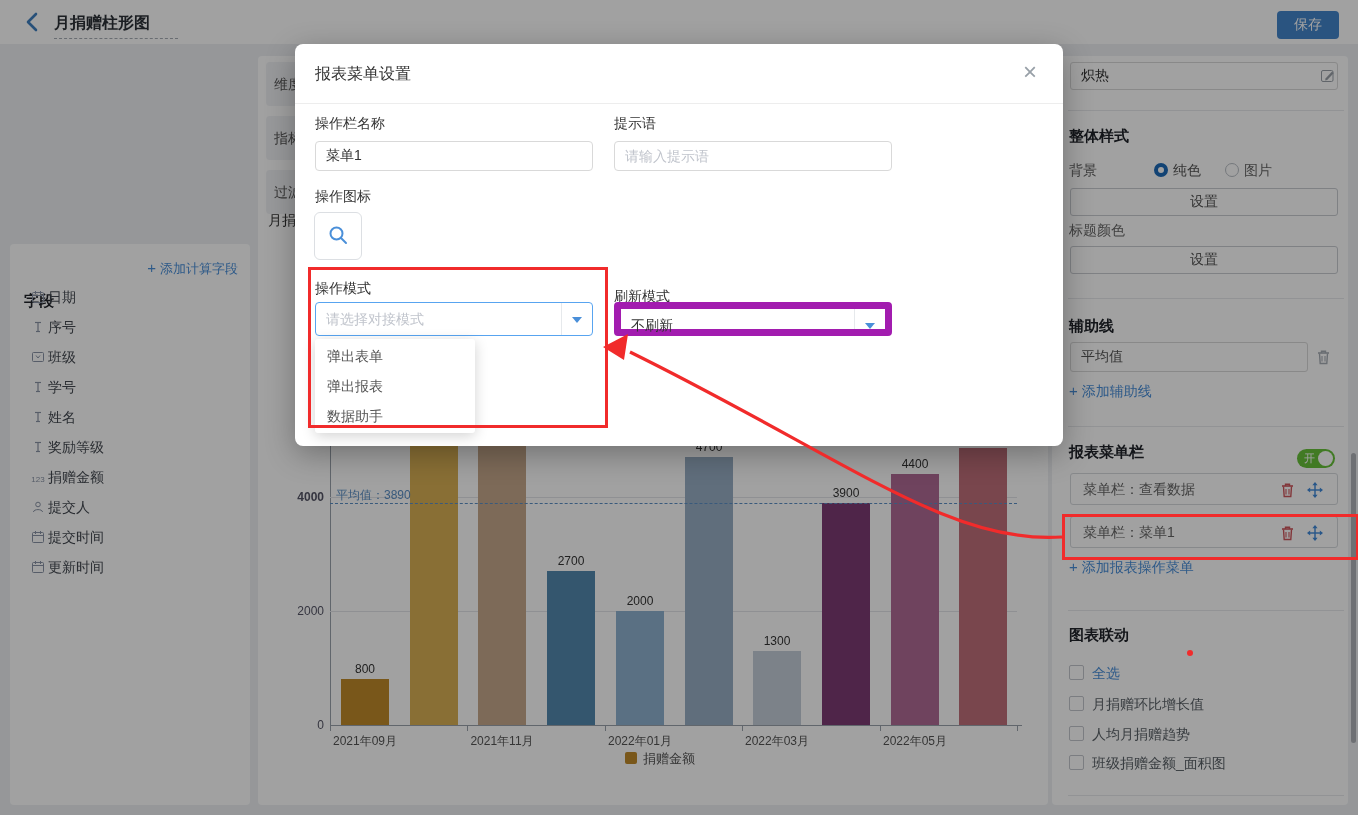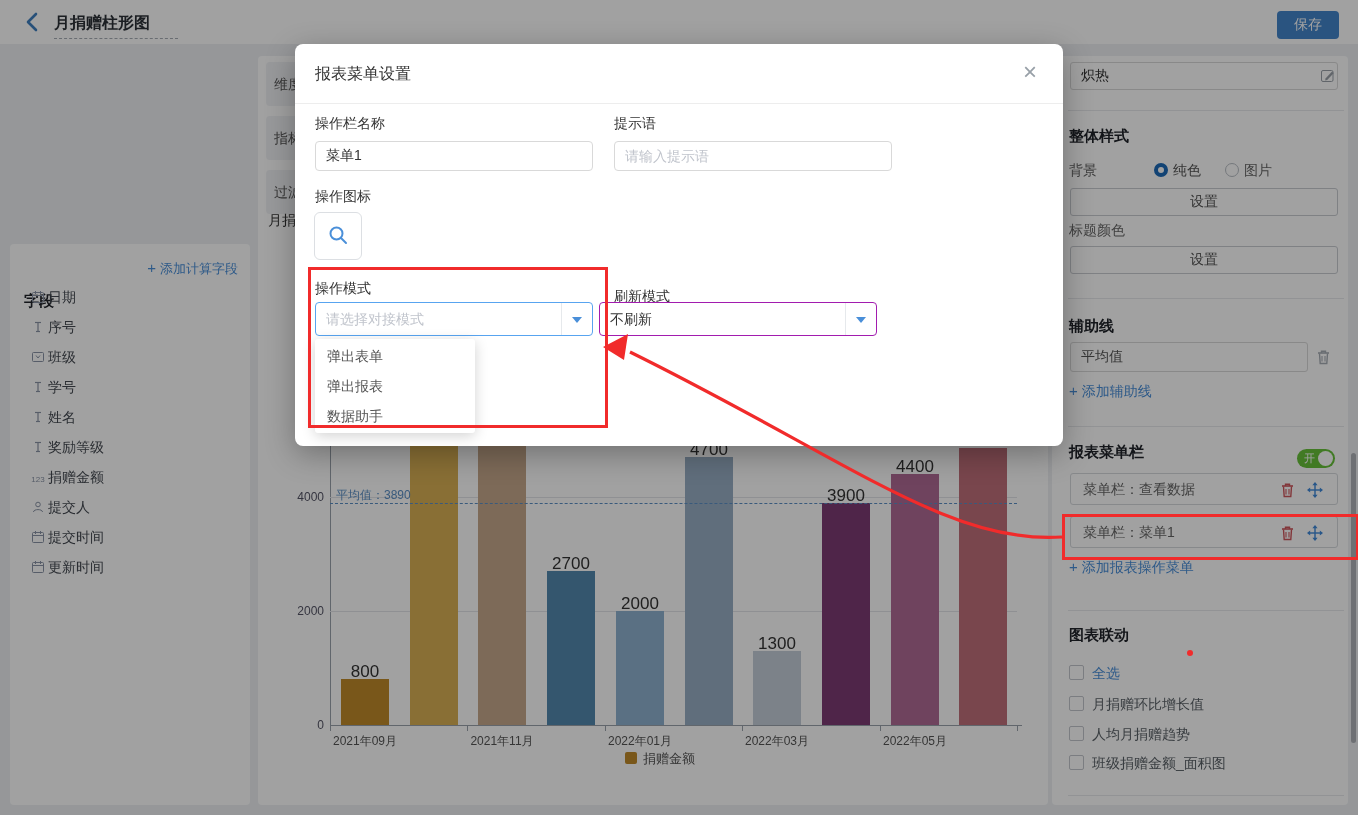--- a/index.html
+++ b/index.html
@@ -22,21 +22,21 @@
   .field-row .f-ico{position:absolute;left:20px;top:8px;width:16px;height:16px;color:#8a94a6;text-align:center;line-height:14px;}
   .field-row .f-label{position:absolute;left:38px;top:0;}
   
   .slot-box{position:absolute;left:8px;width:88px;height:44px;background:#f1f2f5;border-radius:4px;line-height:44px;color:#555;padding-left:8px;box-sizing:border-box;}
   .chart-title{position:absolute;left:10px;top:156px;font-size:14px;color:#333;}
   
   #chart-layer{position:absolute;left:0;top:0;width:1358px;height:815px;z-index:5;pointer-events:none;}
   #chart-layer .bar{position:absolute;pointer-events:auto;}
   .axis{background:#9aa2ac;}
   .gridline{background:#e3e5e9;}
-  .val-label{position:absolute;width:60px;text-align:center;font-size:17px;color:#333;}
+  .val-label{position:absolute;width:60px;text-align:center;font-size:12px;color:#333;}
   .x-label{position:absolute;width:92px;text-align:center;font-size:12px;color:#555;}
   .y-label{position:absolute;width:40px;text-align:right;font-size:12px;color:#556;}
   .ref-line{position:absolute;border-top:1px dashed #5b8fc5;}
   .ref-label{position:absolute;font-size:12px;color:#5b8fc5;}
   .legend-sq{position:absolute;width:12px;height:12px;border-radius:2px;}
   .legend-label{position:absolute;font-size:13px;color:#555;}
   
   .rp-input{position:absolute;box-sizing:border-box;border:1px solid #d9d9d9;border-radius:3px;background:#fff;font-family:inherit;font-size:14px;color:#333;padding:0 10px;}
   .rp-btn{position:absolute;box-sizing:border-box;width:268px;height:28px;left:18px;border:1px solid #c9cdd2;border-radius:3px;background:#fff;color:#555;font-size:14px;font-family:inherit;}
   .rp-div{position:absolute;left:16px;width:276px;height:1px;background:#e7e9ec;}
@@ -184,21 +184,21 @@
     <div class="chart-title">月捐赠柱形图</div>
   </section>
 
   <div id="chart-layer">
       <div class="axis" style="left: 330px; top: 430px; width: 1px; height: 295px; position: absolute;"></div>
       <div class="axis" style="left: 330px; top: 725px; width: 692px; height: 1px; position: absolute;"></div>
       <div class="y-label" style="left: 284px; top: 718px;">0</div>
       <div class="gridline" style="left: 330px; top: 611px; width: 687px; height: 1px; position: absolute;"></div>
       <div class="y-label" style="left: 284px; top: 604px;">2000</div>
       <div class="gridline" style="left: 330px; top: 497px; width: 687px; height: 1px; position: absolute;"></div>
-      <div class="y-label" style="left: 284px; top: 490px;">4000</div>
+      <div class="y-label" style="left: 284px; top: 490px; font-weight: bold;">4000</div>
       <div class="axis" style="left: 330px; top: 725px; width: 1px; height: 6px; position: absolute;"></div>
       <div class="axis" style="left: 467px; top: 725px; width: 1px; height: 6px; position: absolute;"></div>
       <div class="axis" style="left: 605px; top: 725px; width: 1px; height: 6px; position: absolute;"></div>
       <div class="axis" style="left: 742px; top: 725px; width: 1px; height: 6px; position: absolute;"></div>
       <div class="axis" style="left: 880px; top: 725px; width: 1px; height: 6px; position: absolute;"></div>
       <div class="axis" style="left: 1017px; top: 725px; width: 1px; height: 6px; position: absolute;"></div>
       <div class="bar" style="left: 341px; top: 679px; width: 48px; height: 46px; background: rgb(192, 138, 42);"></div>
       <div class="val-label" style="left: 335px; top: 662px;">800</div>
       <div class="bar" style="left: 410px; top: 431px; width: 48px; height: 294px; background: rgb(217, 176, 84);"></div>
       <div class="bar" style="left: 478px; top: 431px; width: 48px; height: 294px; background: rgb(199, 169, 140);"></div>
@@ -348,21 +348,21 @@
     </div>
 
     <div class="m-label" style="left:20px;top:236px;">操作模式</div>
     <div class="m-select" style="left:20px;border:1px solid #58a4f0;">
       <span class="sel-text" style="color:#c0c4cc;">请选择对接模式</span>
       <span class="caret-box">
           <span class="caret"></span>
         </span>
     </div>
     <div class="m-label" style="left:319px;top:244px;">刷新模式</div>
-    <div class="m-select" style="left:304px;border:1px solid #a21caf;">
+    <div class="m-select" style="left:319px;border:7px solid #a21caf;">
       <span class="sel-text" style="color:#333;">不刷新</span>
       <span class="caret-box">
           <span class="caret"></span>
         </span>
     </div>
 
     <div class="dropdown" id="mode-dropdown">
         <div class="dd-item">弹出表单</div>
         <div class="dd-item">弹出报表</div>
         <div class="dd-item">数据助手</div>

